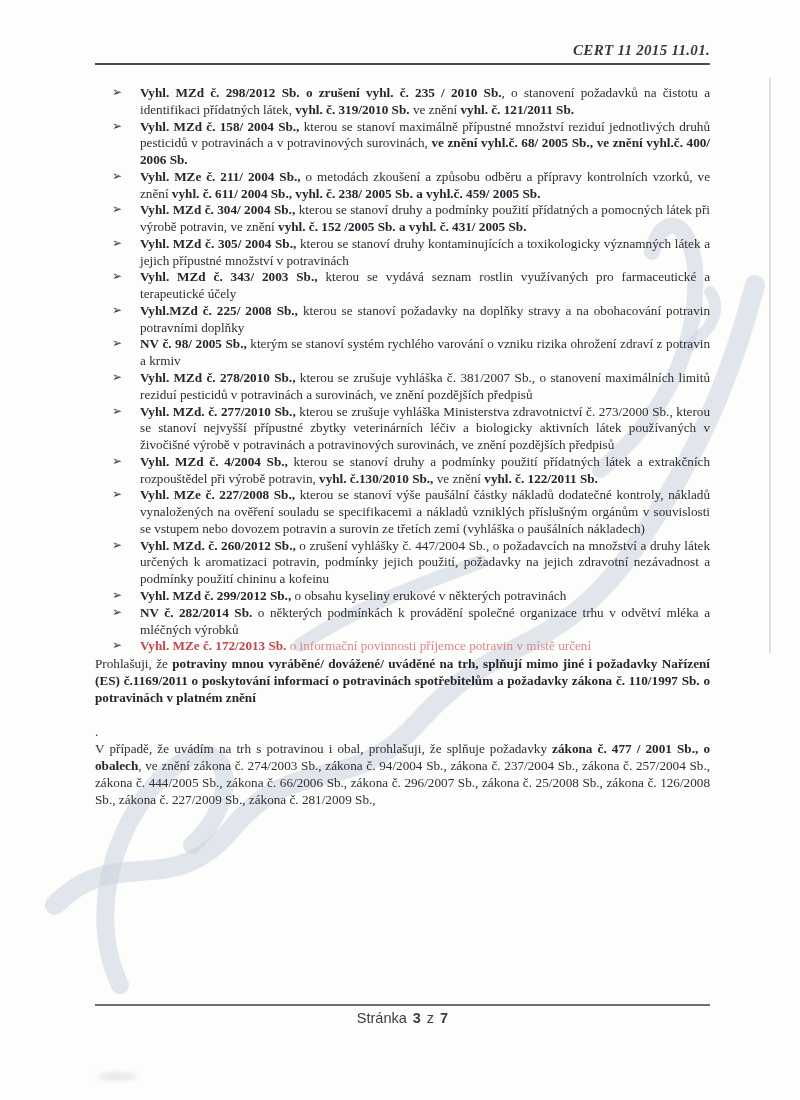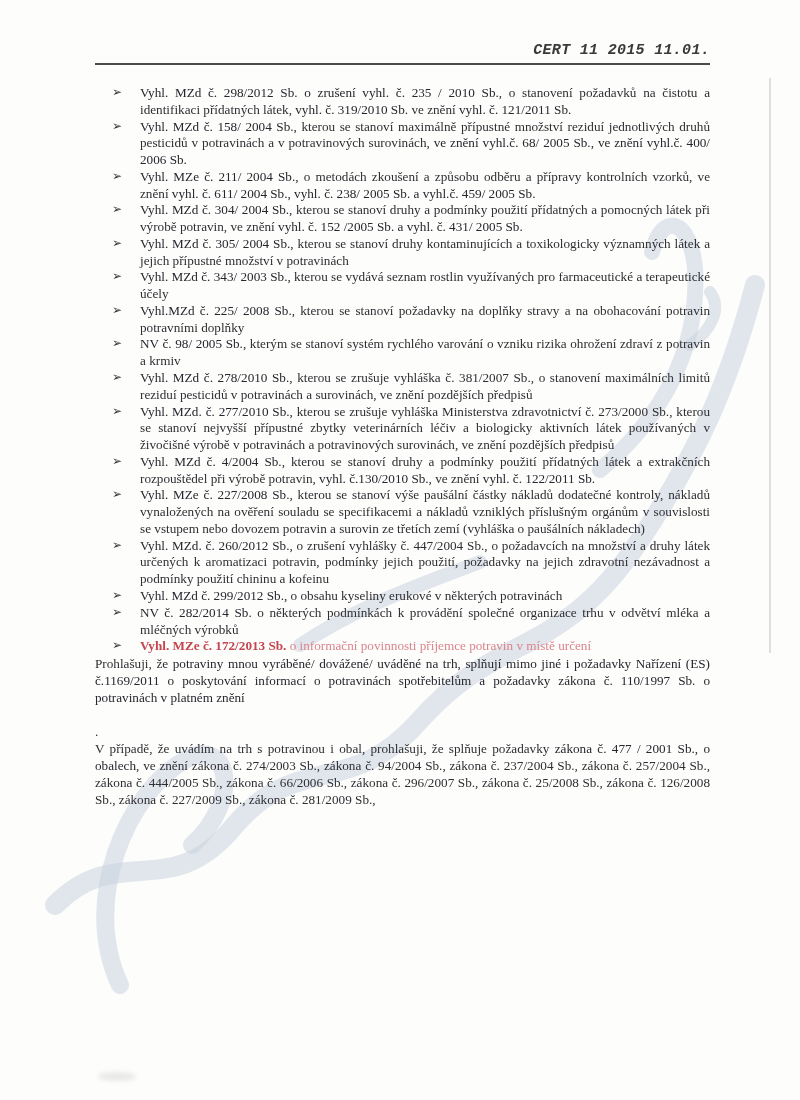--- a/index.html
+++ b/index.html
@@ -10,33 +10,33 @@
     overflow:hidden;
     font-family:"Liberation Serif", serif;
     color:var(--ink,#2e2e33);
   }
   .watermark{position:absolute;left:0;top:0;z-index:0;pointer-events:none;}
   .scan-edge{position:absolute;left:769px;top:78px;width:2px;height:575px;background:#dfdfdf;z-index:0;}
   .smudge{position:absolute;left:98px;top:1072px;width:38px;height:9px;background:#e9e9e8;border-radius:50%;filter:blur(2px);z-index:0;}
   .content{position:relative;z-index:1;padding:42px 90px 0 95px;}
   .doc-header{
     text-align:right;
-    font-family:Liberation Mono, monospace;
+    font-family:Liberation Serif, serif;
     font-style:italic;font-weight:600;
     font-size:15px;letter-spacing:.3px;color:#3a3a3a;
     padding-bottom:4px;border-bottom:2px solid #4b4b4b;
   }
   ul.reg-list{
     list-style:none;margin:20px 0 0 0;padding:0;
     font-size:13.2px;line-height:1.27;text-align:justify;
   }
   ul.reg-list li{position:relative;padding-left:45px;}
   .bullet{position:absolute;left:17px;top:0;font-size:12px;color:#34343a;}
   .seg{white-space:pre-wrap;}
-  .seg.b{font-weight:normal;color:#26262e;}
+  .seg.b{font-weight:bold;color:#26262e;}
   .seg.rb{font-weight:bold;color:var(--red-bold,#c4454f);}
   .seg.r{color:var(--red-light,#d9858b);}
   .paras{font-size:13.2px;line-height:1.3;text-align:justify;}
   .para{margin:0;}
   .paras .para:nth-child(1){}
   .paras .para:nth-child(2){margin-top:16px;}
   .paras .para:nth-child(3){margin-top:0;}
   .paras .para:nth-child(4){margin-top:10px;}
   .paras .para:nth-child(5){margin-top:52px;}
   .doc-footer{
@@ -93,14 +93,17 @@
       </ul>
 
     <div class="paras" id="paras">
         <div class="para"><span class="seg">Prohlašuji, že </span><span class="seg b">potraviny mnou vyráběné/ dovážené/ uváděné na trh, splňují mimo jiné i požadavky Nařízení (ES) č.1169/2011 o poskytování informací o potravinách spotřebitelům a požadavky zákona č. 110/1997 Sb. o potravinách v platném znění</span></div>
         <div class="para"><span class="seg">.</span></div>
         <div class="para"><span class="seg">V případě, že uvádím na trh s potravinou i obal, prohlašuji, že splňuje požadavky </span><span class="seg b">zákona č. 477 / 2001 Sb., o obalech</span><span class="seg">, ve znění zákona č. 274/2003 Sb., zákona č. 94/2004 Sb., zákona č. 237/2004 Sb., zákona č. 257/2004 Sb., zákona č. 444/2005 Sb., zákona č. 66/2006 Sb., zákona č. 296/2007 Sb., zákona č. 25/2008 Sb., zákona č. 126/2008 Sb., zákona č. 227/2009 Sb., zákona č. 281/2009 Sb.,</span></div>
       </div>
 
   </div>
 
+  <div class="doc-footer">
+    <span>Stránka</span><span class="num">3</span><span>z</span><span class="num">7</span>
+  </div>
 
 </div>
 
 </body></html>

